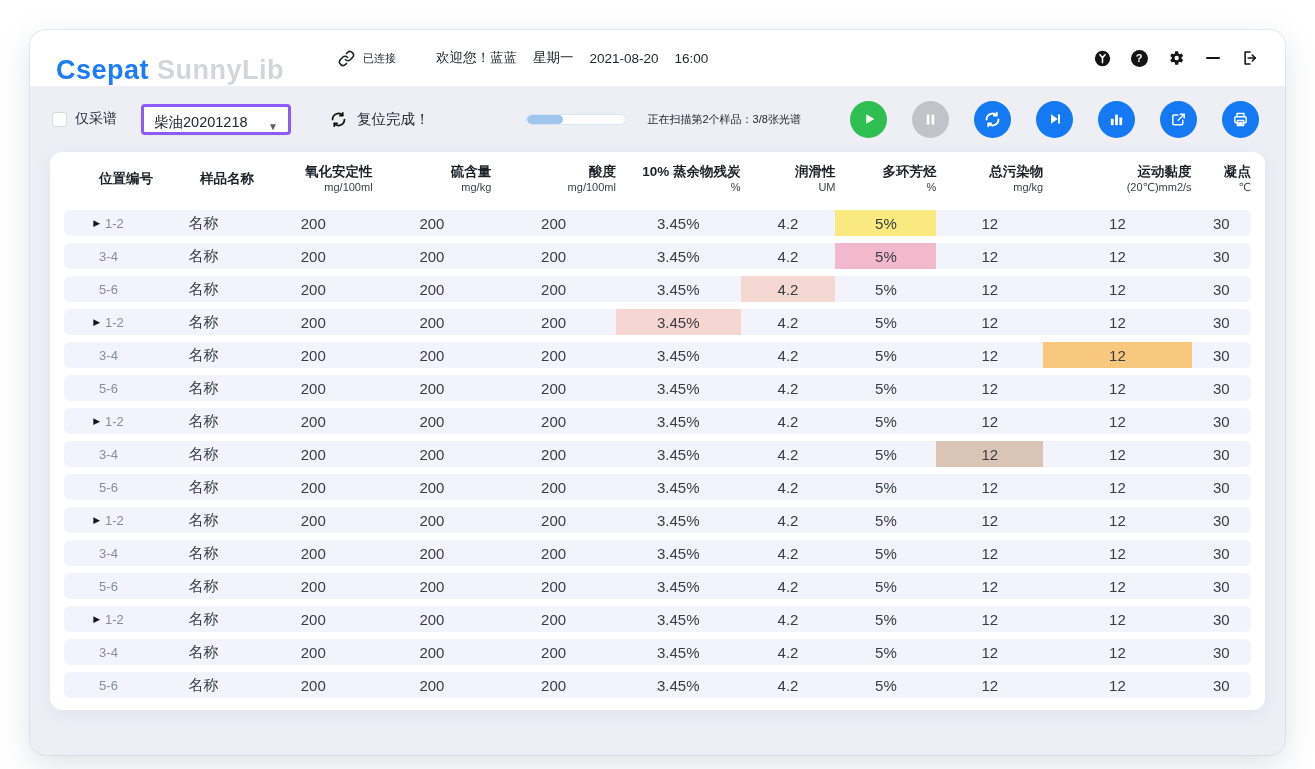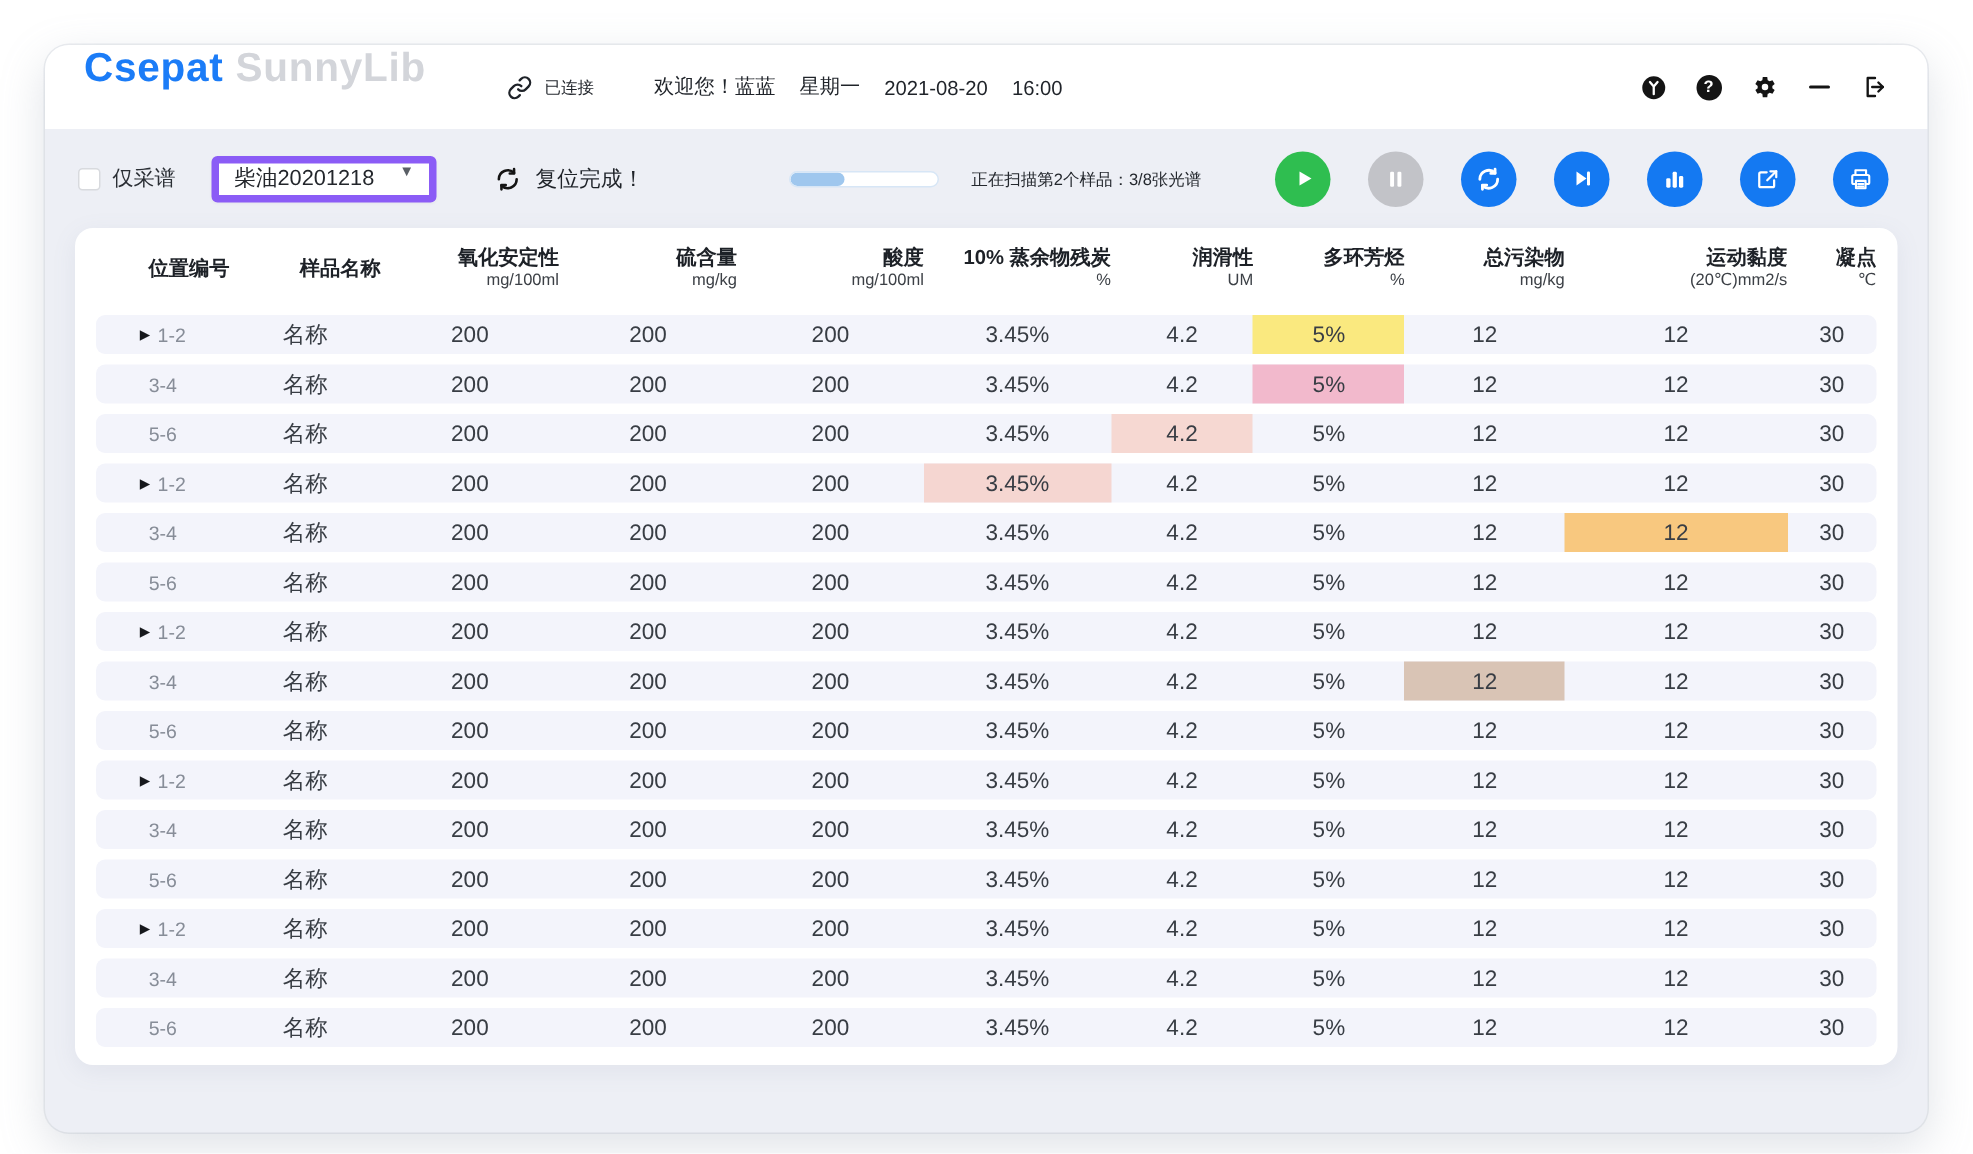--- a/index.html
+++ b/index.html
@@ -11,21 +11,21 @@
   .app {
     width:1255px; height:725px; margin:30px auto 0;
     border-radius:16px; overflow:hidden; background:#edeff5;
     box-shadow:0 10px 30px rgba(140,150,170,.28), 0 0 0 1px rgba(180,186,200,.25);
   }
   
   .header {
     height:56px; background:#fff; display:flex; align-items:stretch;
     padding:0 26px; position:relative;
   }
-  .logo { display:flex; align-items:flex-start; gap:8px; }
+  .logo { display:flex; align-items:flex-end; gap:8px; }
   .logo-primary { color:#1b7cf7; font-size:27px; font-weight:800; letter-spacing:.5px;}
   .logo-secondary { color:#d3d5da; font-size:27px; font-weight:700; letter-spacing:.5px;}
   .tabs { display:flex; gap:58px; margin-left:200px; }
   .tab { display:flex; align-items:center; gap:10px; font-size:19px; cursor:pointer; position:relative; }
   .tab.active { color:#1a7af8; font-weight:600; }
   .tab.inactive { color:#9ba1aa; }
   .tab.active::after {
     content:""; position:absolute; left:-8px; right:-8px; bottom:0;
     height:4px; background:#1a7af8; border-radius:2px;
   }
@@ -35,21 +35,21 @@
   .hdr-icons .ic { width:18px; height:18px; display:flex; align-items:center; justify-content:center; cursor:pointer;}
   .circle-ic { width:17px; height:17px; border-radius:50%; background:#141414; color:#fff;
     display:flex; align-items:center; justify-content:center; font-size:11px; font-weight:700;}
   .minus-ic { width:14px; height:2.5px; background:#141414; border-radius:2px;}
   
   .toolbar { height:66px; display:flex; align-items:center; padding:0 26px 0 22px; }
   .chk { width:15px; height:15px; border:1.5px solid #d8dade; border-radius:3px; background:#fff; cursor:pointer;}
   .chk-label { font-size:14px; color:#2a2e34; margin-left:8px; }
   .select {
     margin-left:24px; width:150px; height:31px; background:#fff;
-    border:5px solid #8b5cf6; border-radius:4px; display:flex; align-items:flex-start;
+    border:3px solid #8b5cf6; border-radius:4px; display:flex; align-items:flex-end;
     padding:0 10px; font-size:14.5px; color:#23262b; cursor:pointer; box-shadow:0 1px 2px rgba(0,0,0,.03);
   }
   .select .caret { margin-left:auto; font-size:10px; color:#5a5f66; }
   .reset { display:flex; align-items:center; gap:9px; margin-left:38px; font-size:14.5px; color:#1f2329;}
   .progress {
     margin-left:96px; width:100px; height:11px; border-radius:6px;
     background:#fff; border:1px solid #d7e6f6; overflow:hidden; position:relative;
   }
   .progress .fill { height:100%; background:#9fc7ee; border-radius:6px; }
   .scan-text { margin-left:22px; font-size:11px; color:#24282e; white-space:nowrap; }

